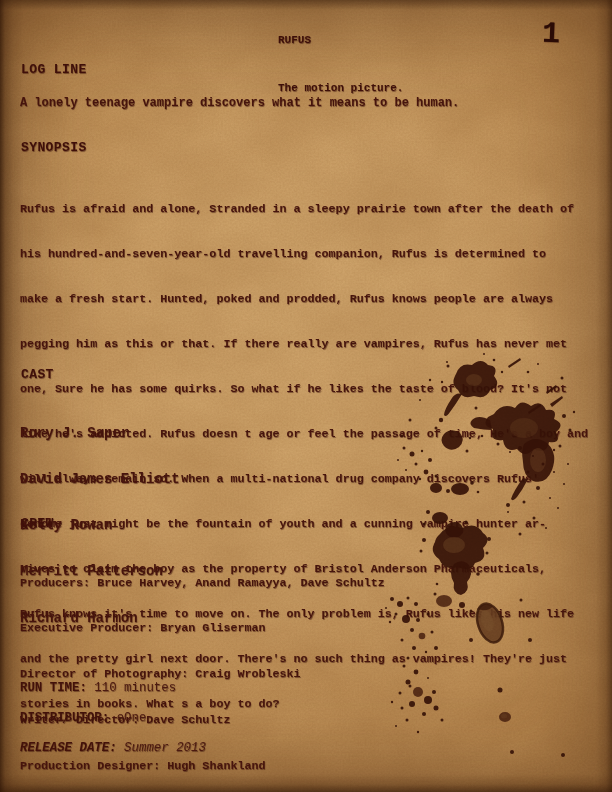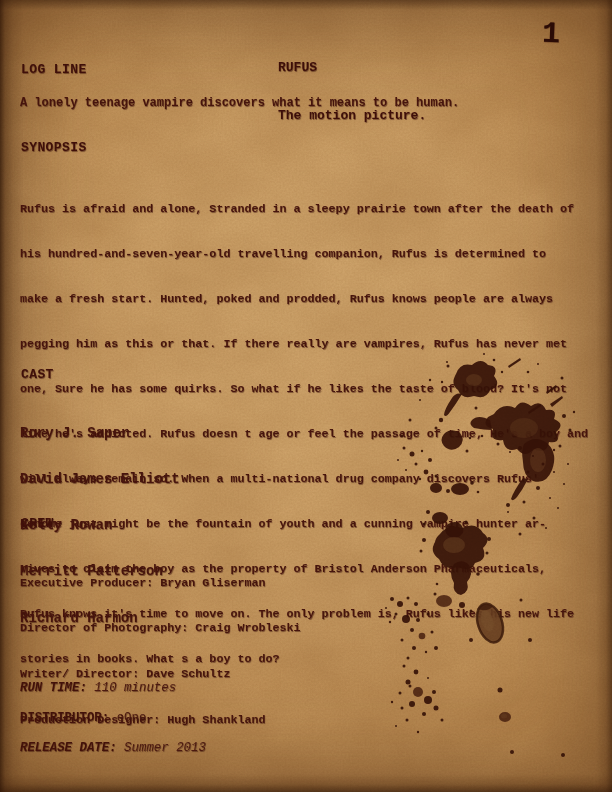--- a/index.html
+++ b/index.html
@@ -18,35 +18,35 @@
       radial-gradient(ellipse 95% 75% at 47% 40%, rgba(226,188,130,0.50) 0%, rgba(0,0,0,0) 65%),
       radial-gradient(ellipse 140% 110% at 50% 48%, #cb9f66 25%, #bb8b51 55%, #a1703c 82%, #7f5126 100%);
     box-shadow: inset 0 0 80px 14px rgba(66,34,10,0.45);
   }
   .txt{
     position:absolute;
     font-family:"Liberation Mono","DejaVu Sans Mono",monospace;
     font-weight:700;color:#4a140c;white-space:pre;
     text-shadow:0.6px 0.5px 0.7px rgba(58,16,8,0.5);
   }
-  .title-block{left:278px;top:28px;font-size:13px;line-height:16px;color:#43100a;}
+  .title-block{left:278px;top:0;font-size:11px;line-height:16px;color:#43100a;}
   .pagenum{left:542px;top:18px;font-size:30px;line-height:32px;transform:rotate(2deg);color:#2e0c06;}
   .heading{font-size:13px;letter-spacing:0.4px;color:#43100a;}
   .bodytxt{font-size:11.7px;line-height:15px;color:#4c160e;}
   .h-logline{left:21px;top:62px;text-align:center;}
   .t-logline{left:20px;top:96px;font-size:12px;}
   .h-synopsis{left:21px;top:140px;}
   .t-synopsis{left:20px;top:172px;}
   .h-cast{left:21px;top:367px;}
   .t-cast{left:20px;top:395px;font-size:14px;line-height:15.4px;}
   .h-crew{left:21px;top:516px;}
   .t-crew{left:20px;top:545px;line-height:15.3px;}
   .detail{font-size:12.4px;color:#48130b;}
   .detail .val{font-weight:400;color:#521c12;}
-  .d-runtime{left:20px;top:681px;font-style:italic;}
+  .d-runtime{left:20px;top:681px;}
   .d-dist{left:20px;top:711px;}
   .d-release{left:20px;top:741px;font-style:italic;}
   .overlay{position:absolute;left:0;top:0;pointer-events:none;}
   .ink{fill:#3a1408;opacity:0.92;}
   .ink2{fill:#4d2310;opacity:0.85;}
   .inkl{fill:#6e4526;}
 </style>
 </head>
 <body>
 
@@ -66,34 +66,36 @@
     <div>Rufus is afraid and alone, Stranded in a sleepy prairie town after the death of</div>
     <div>his hundred-and-seven-year-old travelling companion, Rufus is determined to</div>
     <div>make a fresh start. Hunted, poked and prodded, Rufus knows people are always</div>
     <div>pegging him as this or that. If there really are vampires, Rufus has never met</div>
     <div>one, Sure he has some quirks. So what if he likes the taste of blood? It's not</div>
     <div>like he's addicted. Rufus doesn t age or feel the passage of time, He's a boy and</div>
     <div>will always remain so. When a multi-national drug company discovers Rufus'</div>
     <div>genome just might be the fountain of youth and a cunning vampire hunter ar-</div>
     <div>rives to claim the boy as the property of Bristol Anderson Pharmaceuticals,</div>
     <div>Rufus knows it's time to move on. The only problem is, Rufus likes his new life</div>
+    <div>and the pretty girl next door. There's no such thing as vampires! They're just</div>
     <div>stories in books. What s a boy to do?</div>
   </div>
 
   <div class="txt heading h-cast">CAST</div>
   <div class="txt bodytxt t-cast">
     <div>Rory J. Saper</div>
     <div>David James Elliott</div>
     <div>Kelly Rowan</div>
     <div>Merritt Patterson</div>
     <div>Richard Harmon</div>
   </div>
 
   <div class="txt heading h-crew">CREW</div>
   <div class="txt bodytxt t-crew">
+    <div><span>Producers:</span> <span>Bruce Harvey, Anand Ramayya, Dave Schultz</span></div>
     <div><span>Executive Producer:</span> <span>Bryan Gliserman</span></div>
     <div><span>Director of Photography:</span> <span>Craig Wrobleski</span></div>
     <div><span>Writer/ Director:</span> <span>Dave Schultz</span></div>
     <div><span>Production Designer:</span> <span>Hugh Shankland</span></div>
     
     
     
   </div>
 
   <div class="txt detail d-runtime"><span class="lbl">RUN TIME:</span> <span class="val">110 minutes</span></div>

